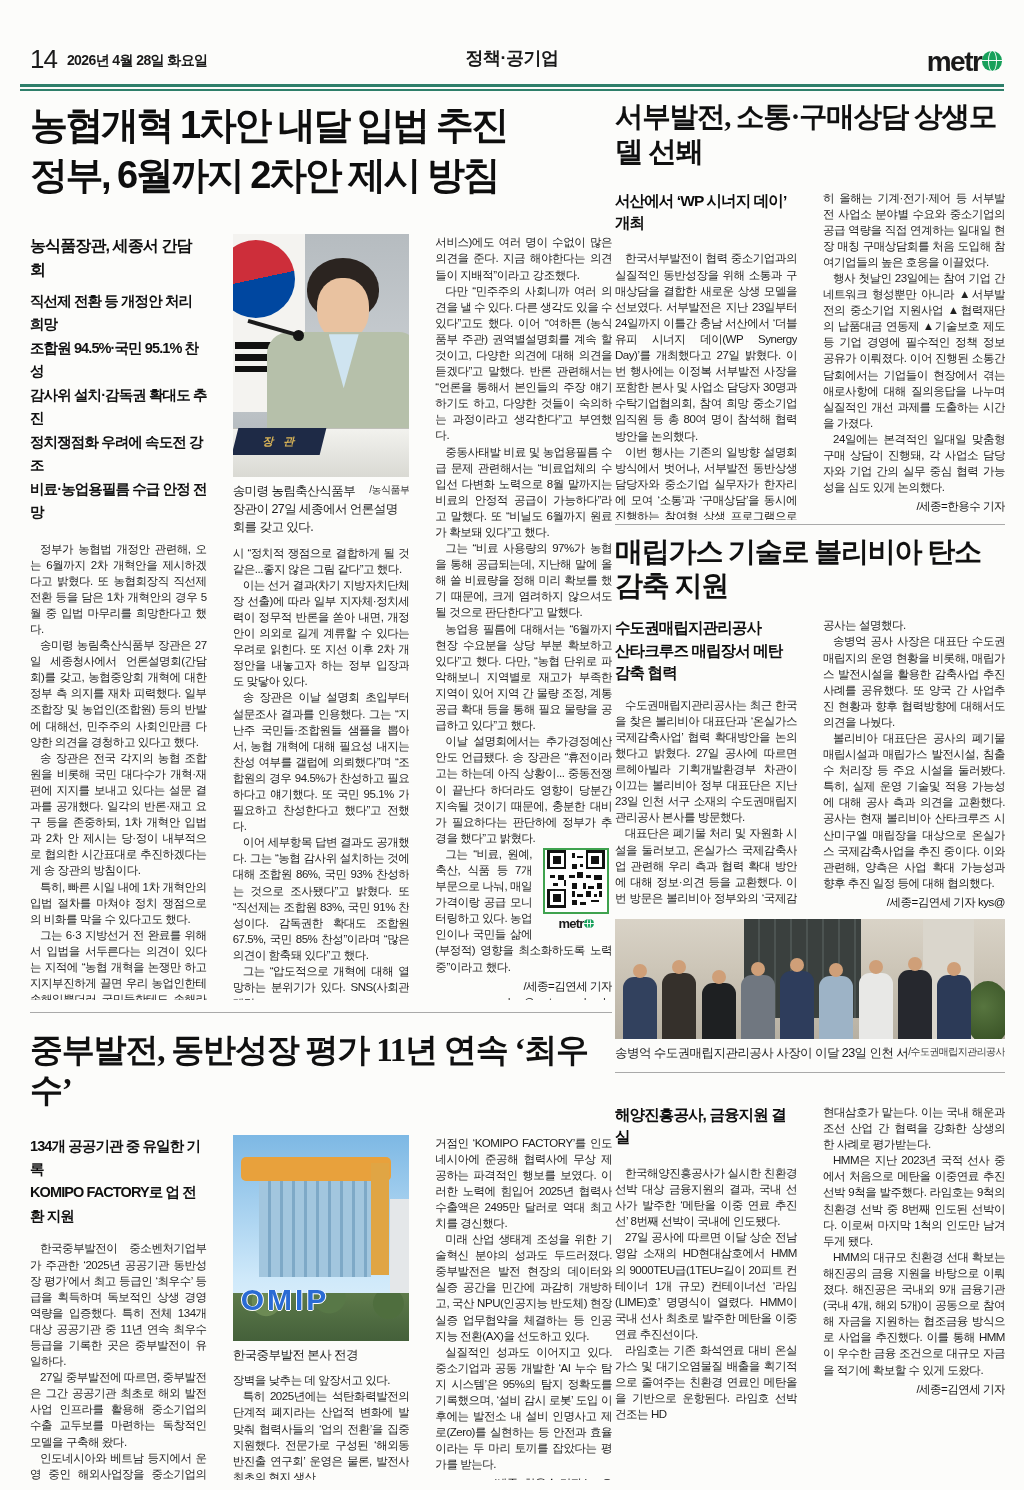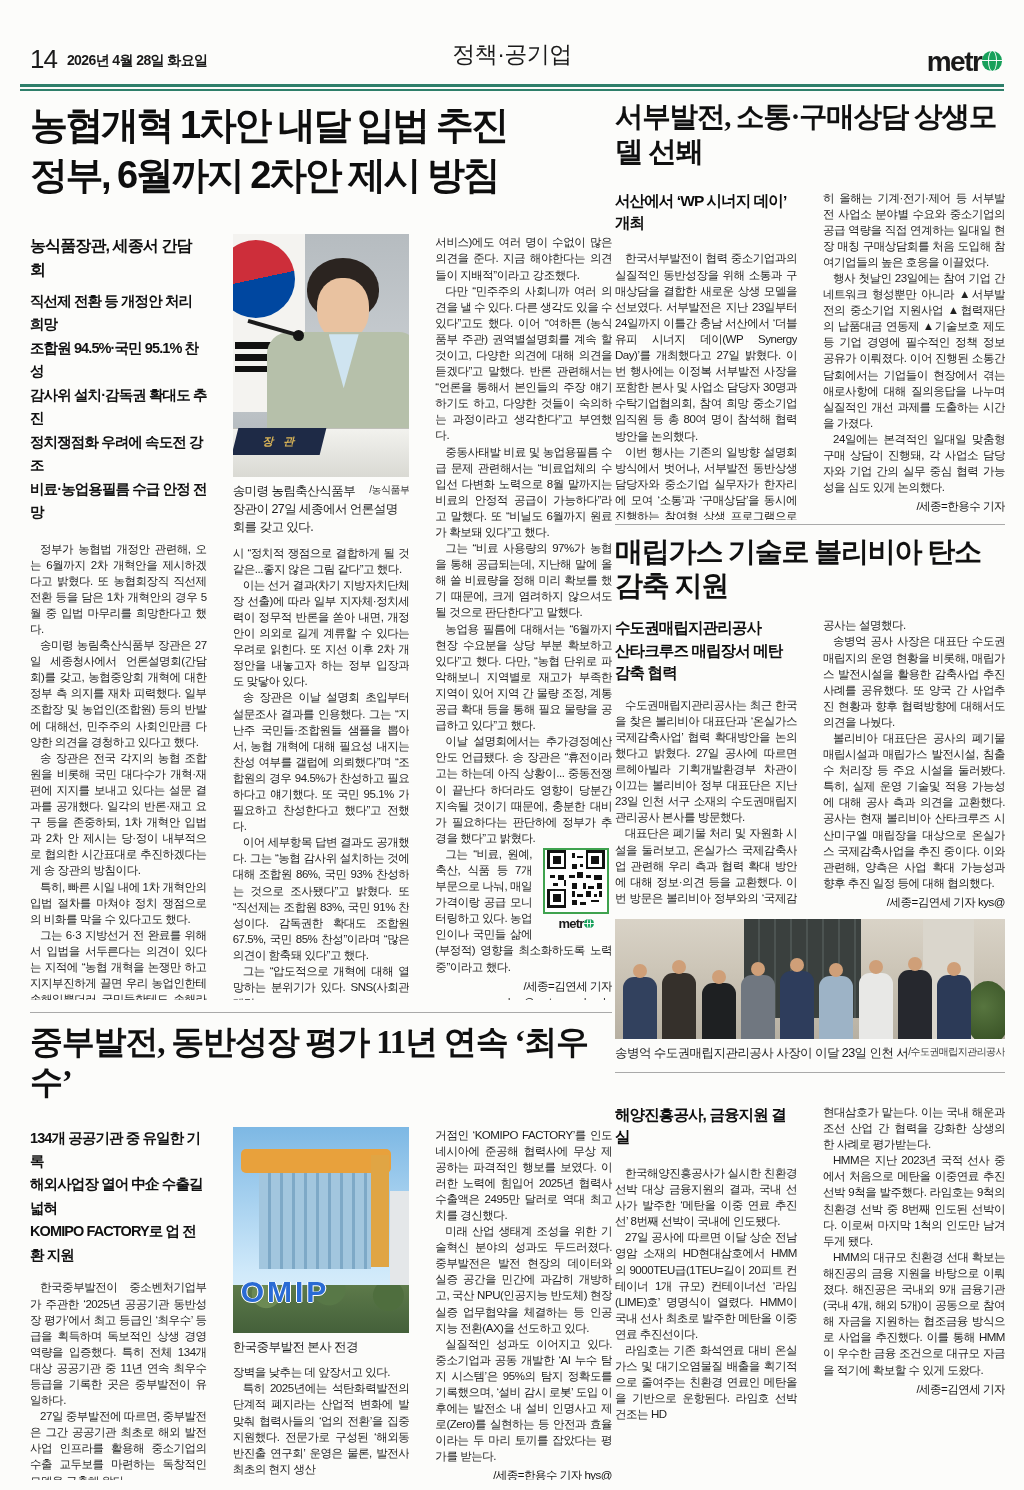--- a/index.html
+++ b/index.html
@@ -4,21 +4,21 @@
 <style>
   html,body{margin:0;padding:0;background:#dcdcdc;}
   .page{position:relative;width:1024px;height:1490px;margin:0 auto;background:#fcfcfa;overflow:hidden;
         font-family:"Liberation Sans",sans-serif;color:#1a1a1a;}
 
   
   .masthead{position:absolute;left:30px;right:22px;top:36px;height:42px;}
   .mh-left{position:absolute;left:0;bottom:6px;display:flex;align-items:flex-end;gap:10px;}
   .page-num{font-size:26px;font-weight:500;line-height:1;letter-spacing:-1px;}
   .page-date{font-size:14px;font-weight:700;letter-spacing:-0.6px;padding-bottom:2px;}
-  .mh-section{position:absolute;left:0;right:8px;bottom:8px;text-align:center;font-size:23px;font-weight:400;letter-spacing:-0.5px;}
+  .mh-section{position:absolute;left:0;right:8px;bottom:8px;text-align:center;font-size:18px;font-weight:700;letter-spacing:-0.5px;}
   .brand{position:absolute;right:0;bottom:2px;font-size:28px;font-weight:800;letter-spacing:-1.5px;line-height:1;}
   .globe{display:inline-block;width:0.70em;height:0.70em;background:#17a05a;border-radius:50%;position:relative;margin-left:1px;}
   .globe::before{content:"";position:absolute;left:27%;right:27%;top:-1px;bottom:-1px;border:1px solid rgba(255,255,255,.95);border-radius:50%;}
   .globe::after{content:"";position:absolute;left:0;right:0;top:44%;height:1px;background:rgba(255,255,255,.95);}
   .rule-green-a{position:absolute;left:20px;right:20px;top:84px;height:3px;background:#2e7f6a;}
   .rule-green-b{position:absolute;left:20px;right:20px;top:89px;height:1.5px;background:#2e7f6a;}
 
   
   .article{position:absolute;overflow:hidden;}
   .hl-sans{font-size:38px;font-weight:800;line-height:1.32;letter-spacing:-2.5px;color:#0e0e0e;}
@@ -93,21 +93,21 @@
   .person:nth-child(3){height:56px;background:#1e2022;}
   .person:nth-child(4){height:64px;background:#707780;}
   .person:nth-child(5){height:68px;background:#2e3d5c;}
   .person:nth-child(6){height:63px;background:#9db3c6;}
   .person:nth-child(7){height:66px;background:#e8e8e6;}
   .person:nth-child(8){height:69px;background:#26282e;}
   .person:nth-child(9){height:64px;background:#2c3a57;}
 
   
   #art-d{left:30px;top:1022px;width:582px;height:458px;}
-  #art-d .hl-serif{font-size:33px;}
+  #art-d .hl-serif{font-size:33px;margin-top:8px;}
   #art-d .cols{margin-top:24px;height:386px;}
   #art-d .col{width:185px;}
   #art-d .deck{margin-bottom:12px;}
   .photo-building{position:relative;width:185px;height:206px;overflow:hidden;
      background:linear-gradient(180deg,#7db8e4 0%,#cfe9fa 70%,#e8f4fb 100%);}
   .pb-frame{position:absolute;left:8px;top:22px;width:150px;height:24px;background:#e8a13c;border-radius:5px;}
   .pb-col{position:absolute;left:138px;top:28px;width:18px;height:112px;background:#e0a544;}
   .pb-glass{position:absolute;left:26px;top:46px;width:112px;height:96px;
      background:repeating-linear-gradient(90deg,#a2c6de 0 9px,#7ea9c7 9px 12px);}
   .pb-white{position:absolute;right:0;top:64px;width:28px;height:96px;background:#e4e7e9;}
@@ -324,21 +324,20 @@
     </div>
   </div>
   <div class="divider" style="left:615px;top:1072px;width:390px;"></div>
 
   <div class="article" id="art-d">
     <div class="hl-serif">중부발전, 동반성장 평가 11년 연속 ‘최우수’</div>
     <div class="cols">
       <div class="col">
         <div class="deck">
             <p class="bullet-line">134개 공공기관 중 유일한 기록</p>
-            <p class="bullet-line">해외사업장 열어 中企 수출길 넓혀</p>
             <p class="bullet-line">KOMIPO FACTORY로 업 전환 지원</p>
           </div>
         <div>
             <p class="para">한국중부발전이 중소벤처기업부가 주관한 ‘2025년 공공기관 동반성장 평가’에서 최고 등급인 ‘최우수’ 등급을 획득하며 독보적인 상생 경영 역량을 입증했다. 특히 전체 134개 대상 공공기관 중 11년 연속 최우수 등급을 기록한 곳은 중부발전이 유일하다.</p>
             <p class="para">27일 중부발전에 따르면, 중부발전은 그간 공공기관 최초로 해외 발전사업 인프라를 활용해 중소기업의 수출 교두보를 마련하는 독창적인 모델을 구축해 왔다.</p>
             <p class="para">인도네시아와 베트남 등지에서 운영 중인 해외사업장을 중소기업의 실증 시험장(Test-bed)으로 개방하고, 현지 발주처 네트워크를 직접 연결해 진입</p>
           </div>
       </div>
       <div class="col">
         <div class="photo-building">

